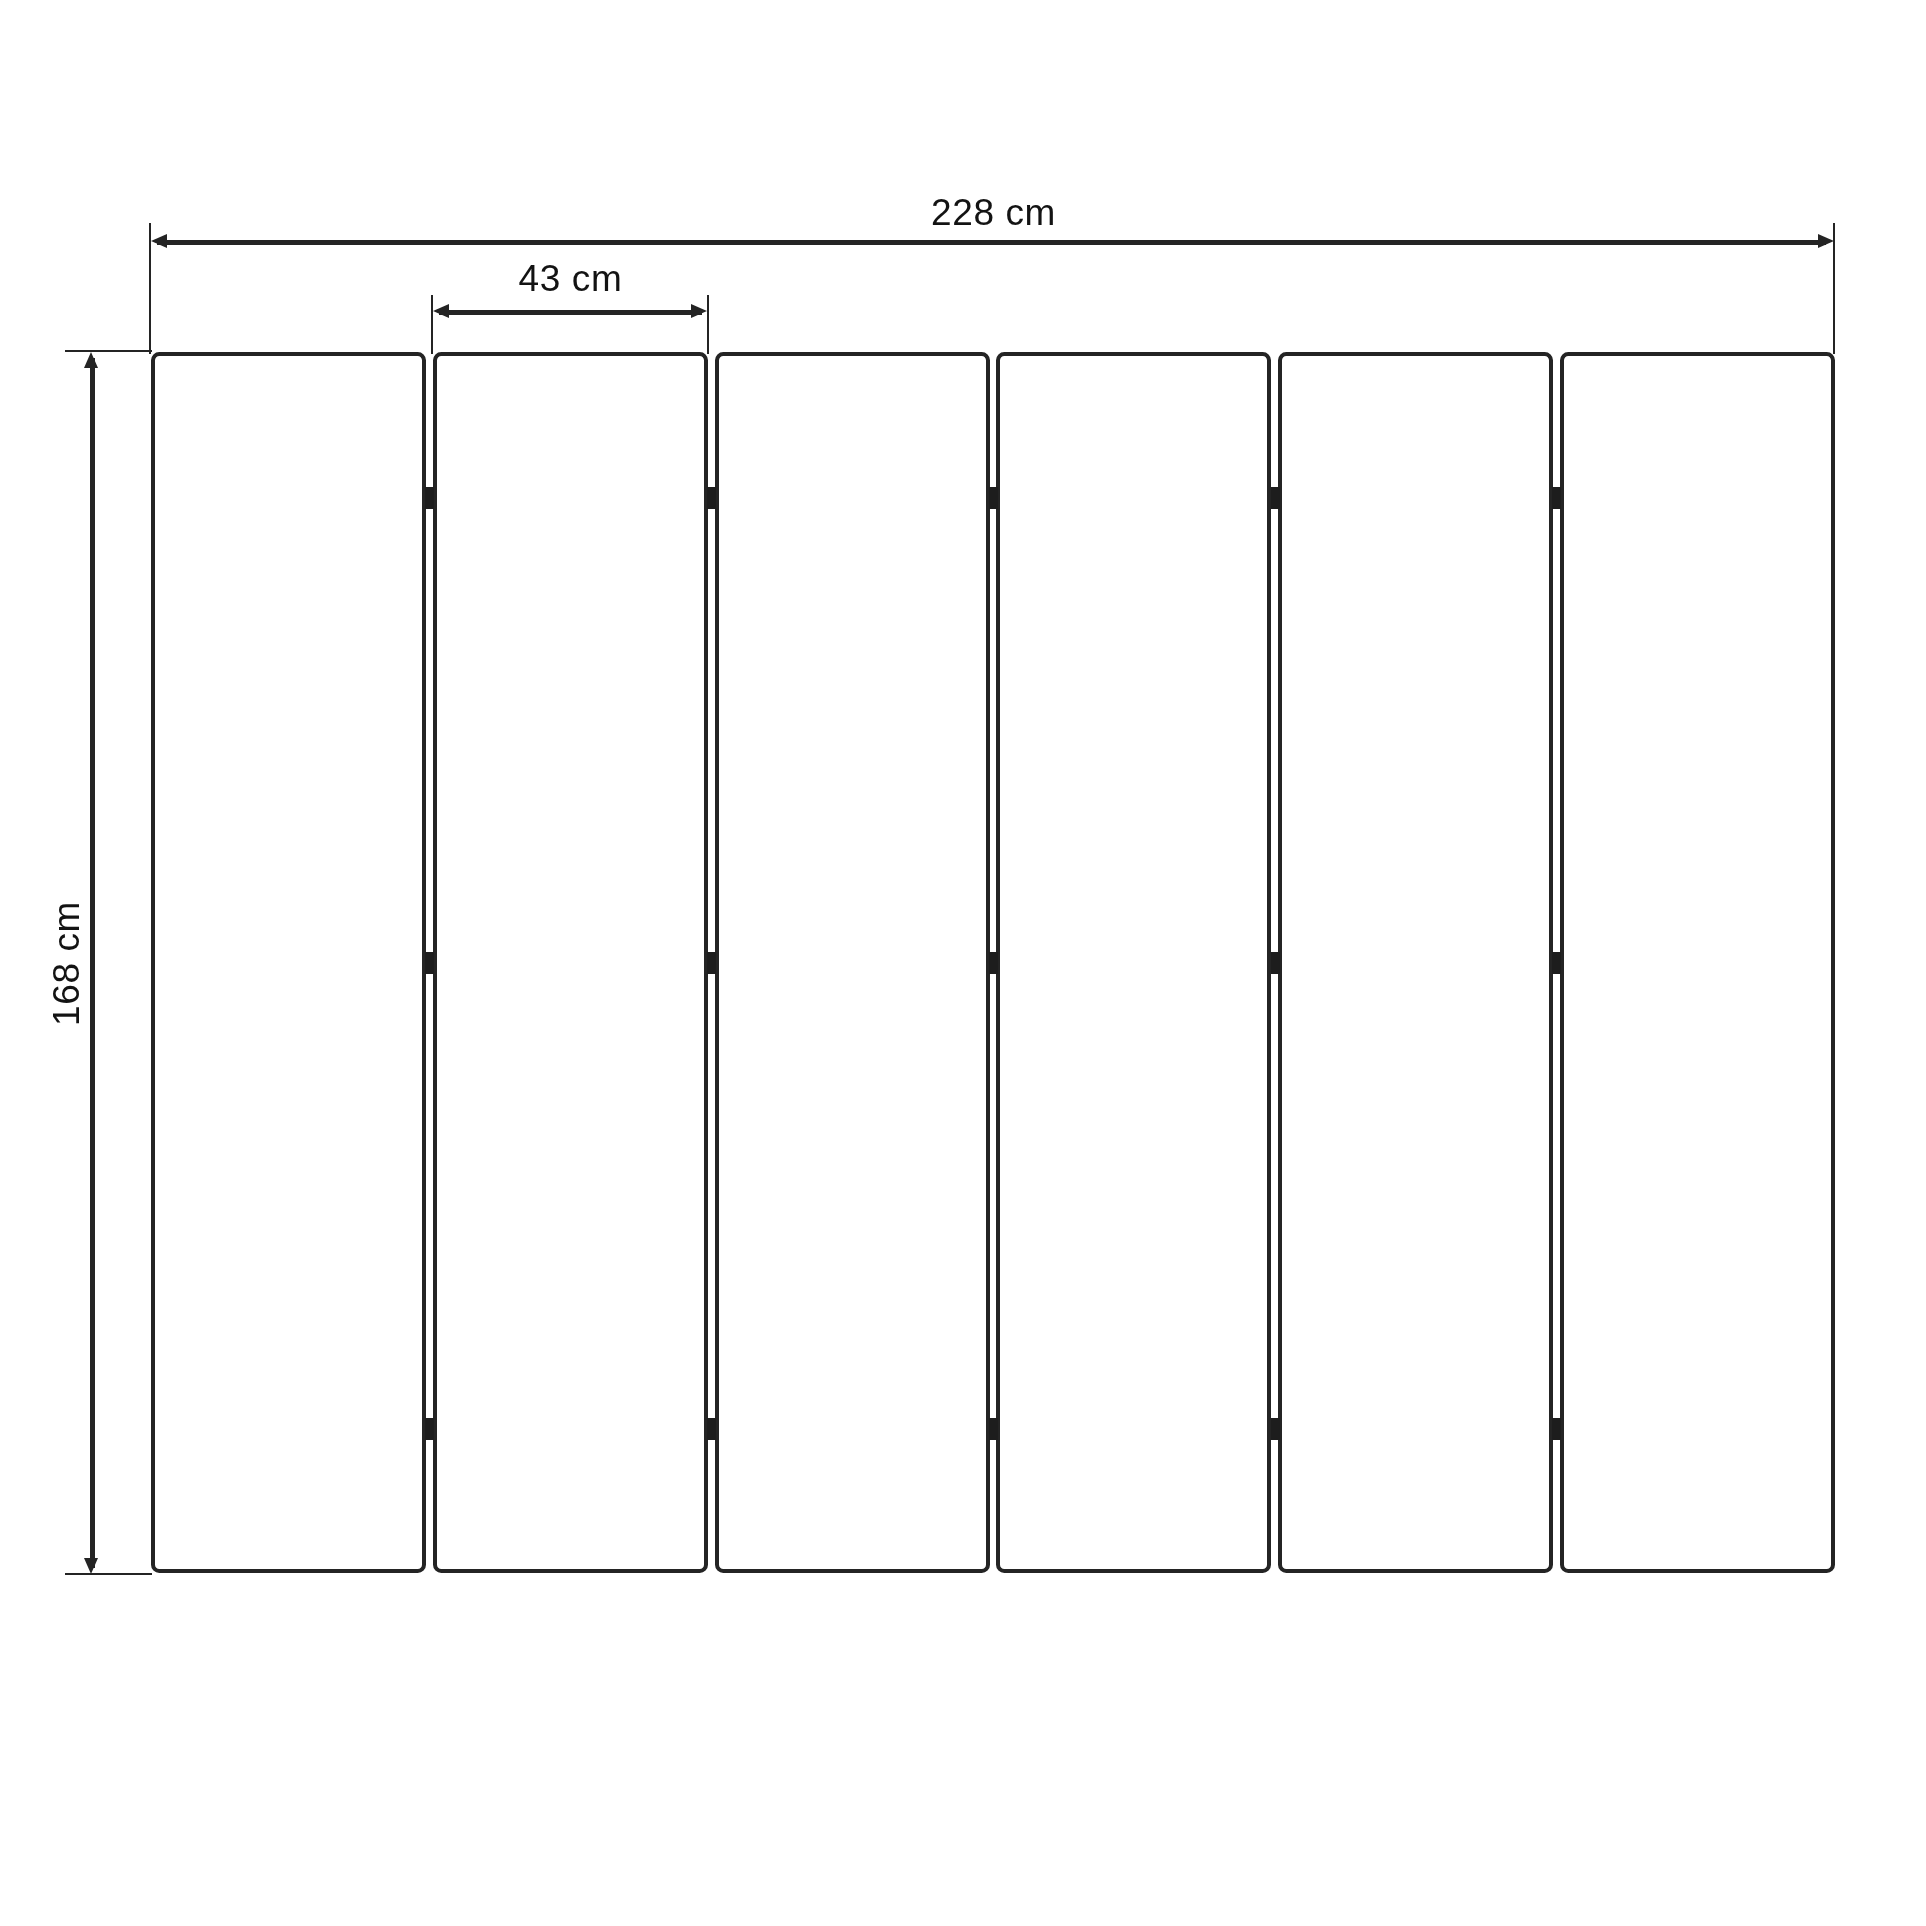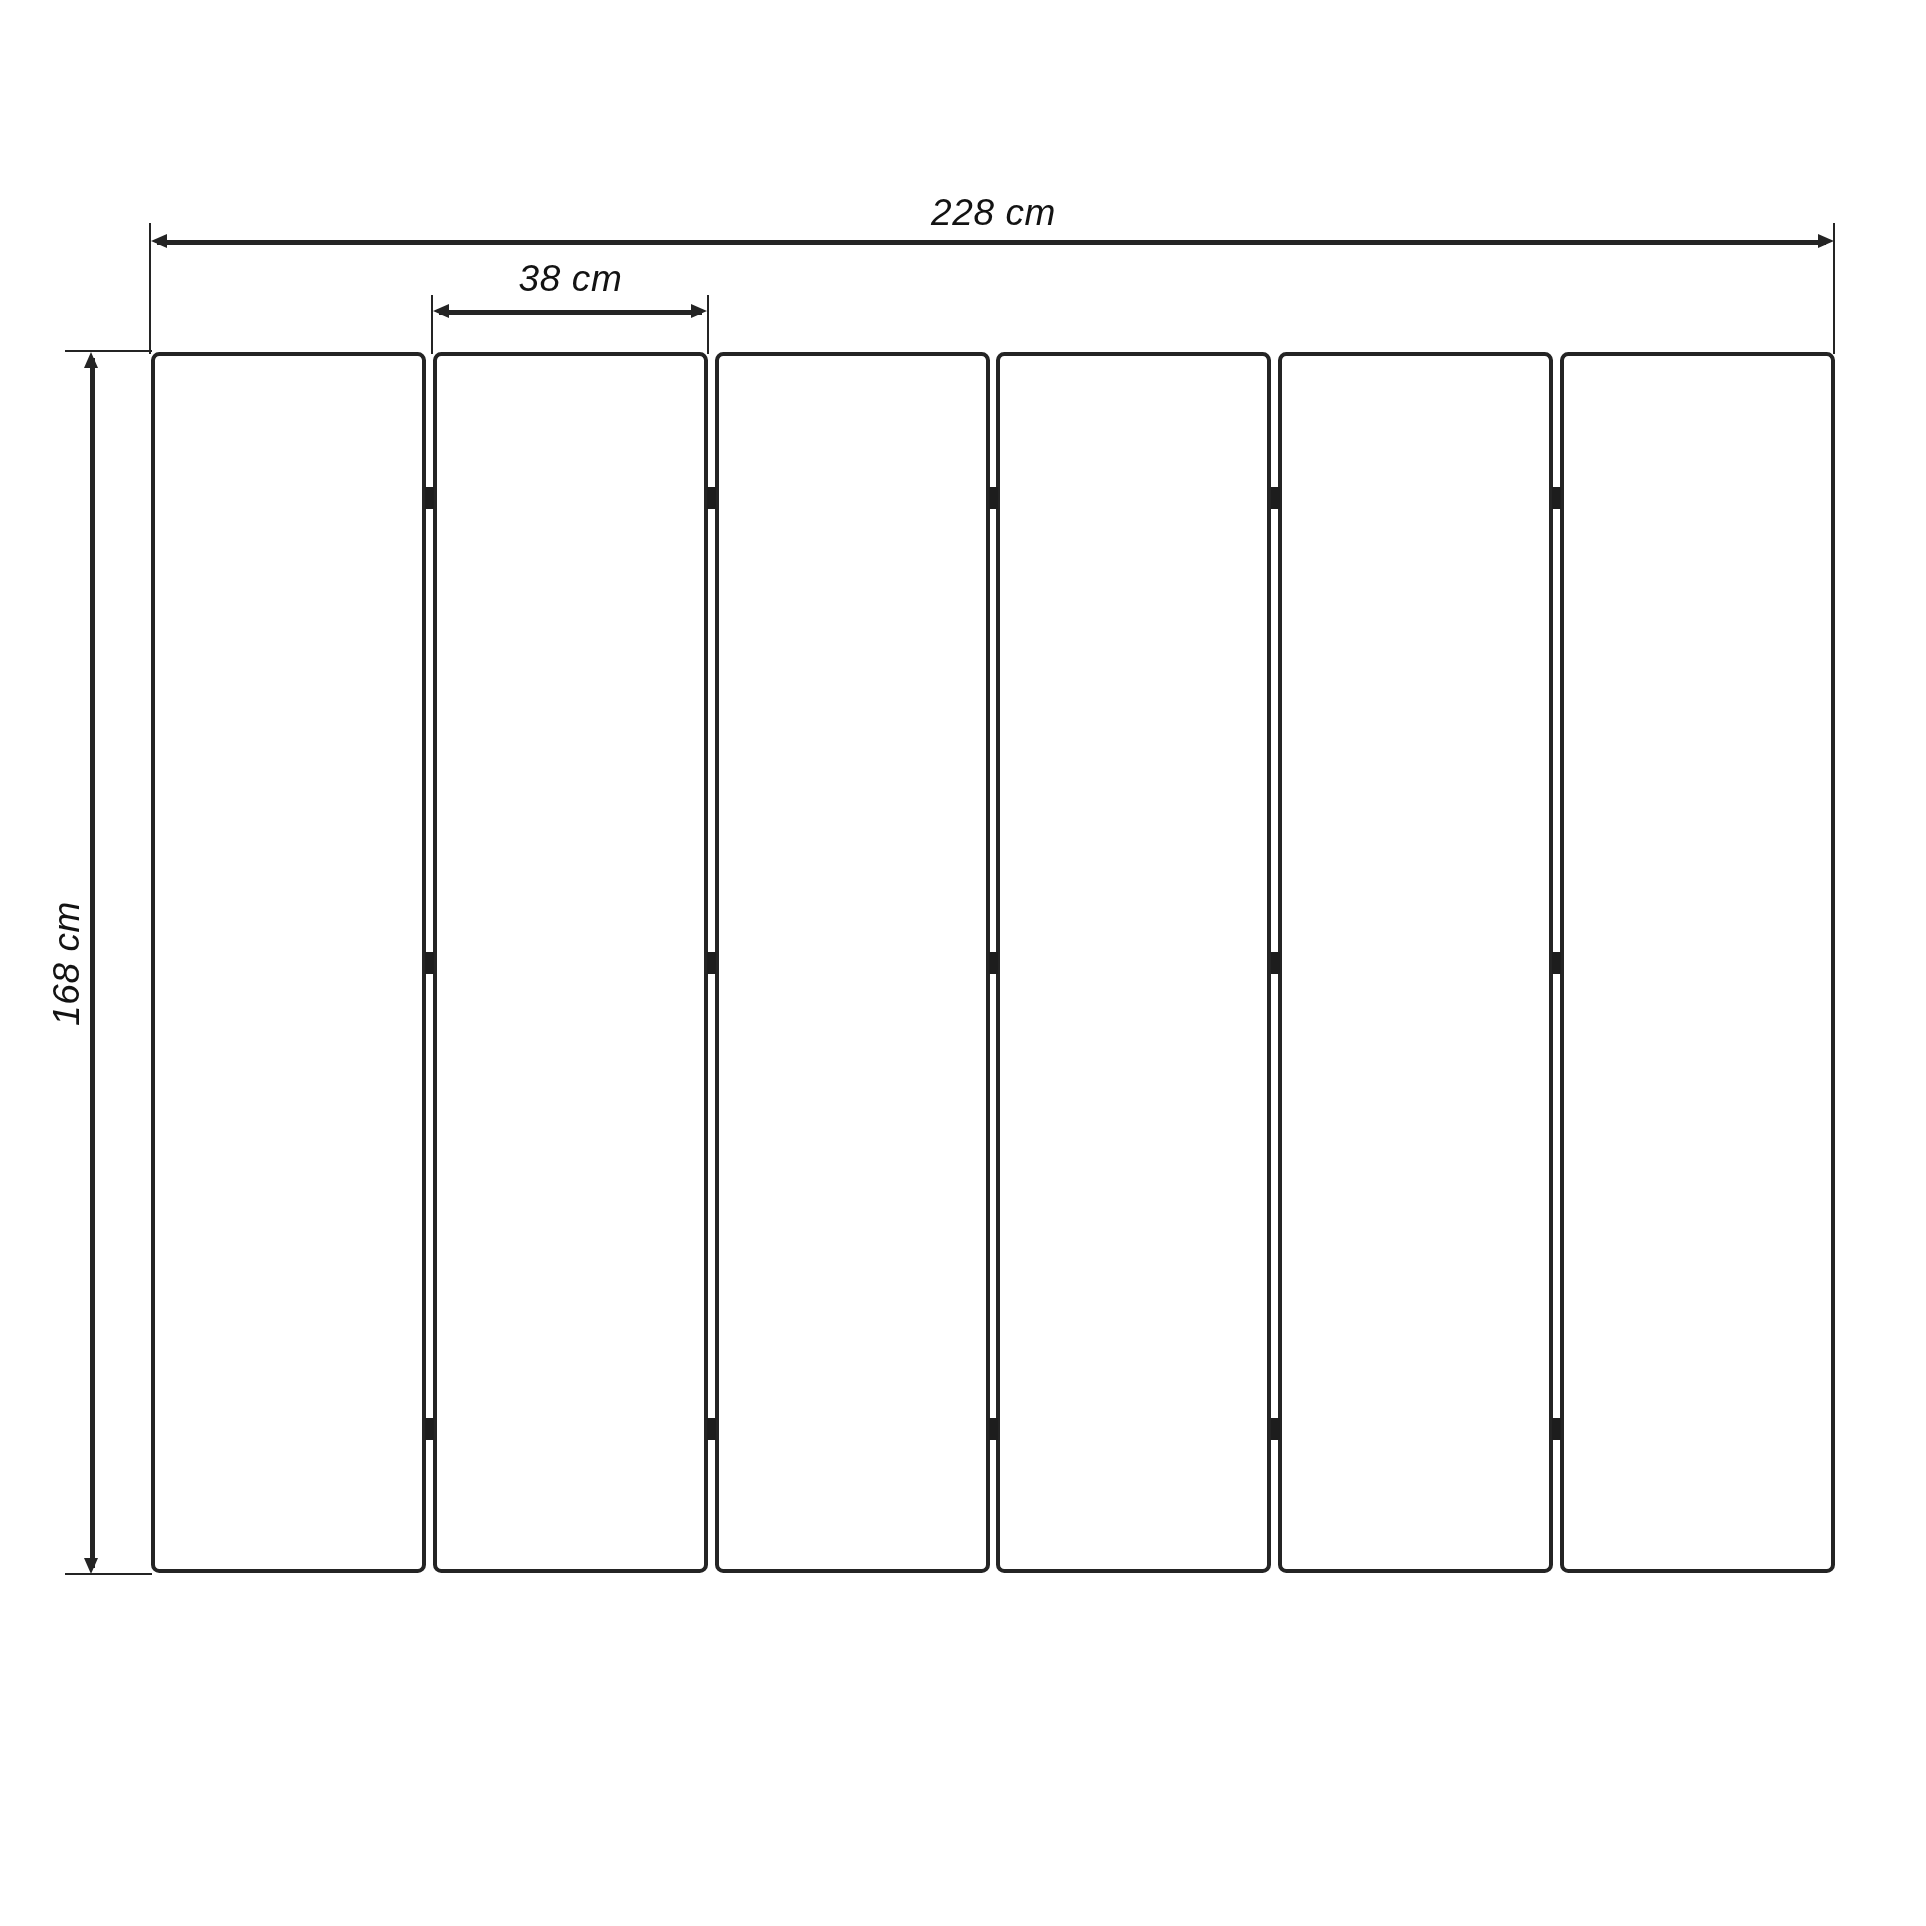--- a/index.html
+++ b/index.html
@@ -7,21 +7,20 @@
     --text:#131313;
     --bg:#ffffff;
   }
   html,body{margin:0;padding:0;background:var(--bg);}
   .canvas{
     position:relative;
     width:1926px;height:1926px;
     background:var(--bg);
     font-family:"Liberation Sans", sans-serif;
     overflow:hidden;
-    font-style:italic;
   }
   .panel{
     position:absolute;
     top:352px;height:1221px;width:275px;
     box-sizing:border-box;
     border:4.5px solid var(--line);
     border-radius:8.3px;
     background:var(--bg);
   }
   .hinge{
@@ -99,21 +98,21 @@
     <div class="arrow arrow-right" style="left:1818px;top:234px"></div>
     <div class="dim-label" style="left:865px;top:193px">228 cm</div>
   </div>
 
   <div>
     <div class="ext-v" style="left:431px;top:295px;height:59px"></div>
     <div class="ext-v" style="left:707px;top:295px;height:59px"></div>
     <div class="dim-h" style="left:439px;top:310px;width:263px"></div>
     <div class="arrow arrow-left" style="left:433px;top:304px"></div>
     <div class="arrow arrow-right" style="left:691px;top:304px"></div>
-    <div class="dim-label" style="left:442px;top:259px">38 cm</div>
+    <div class="dim-label" style="left:442px;top:259px">43 cm</div>
   </div>
 
   <div>
     <div class="ext-h" style="left:65px;top:350px;width:87px"></div>
     <div class="ext-h" style="left:65px;top:1573px;width:87px"></div>
     <div class="dim-v" style="left:90px;top:358px;height:1210px"></div>
     <div class="arrow arrow-up" style="left:84px;top:352px"></div>
     <div class="arrow arrow-down" style="left:84px;top:1558px"></div>
     <div class="dim-label rotated" style="left:-62px;top:944px">168 cm</div>
   </div>

